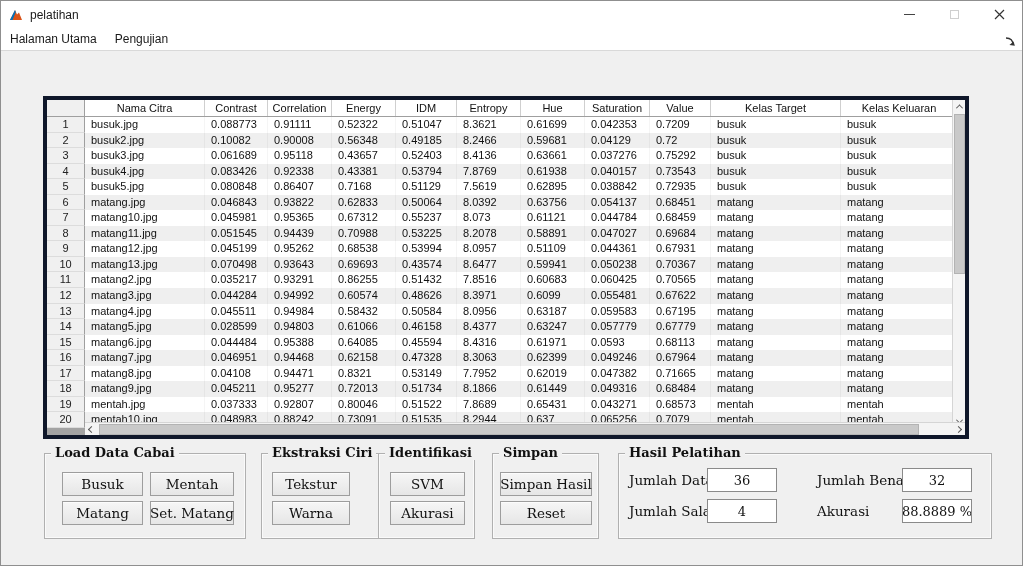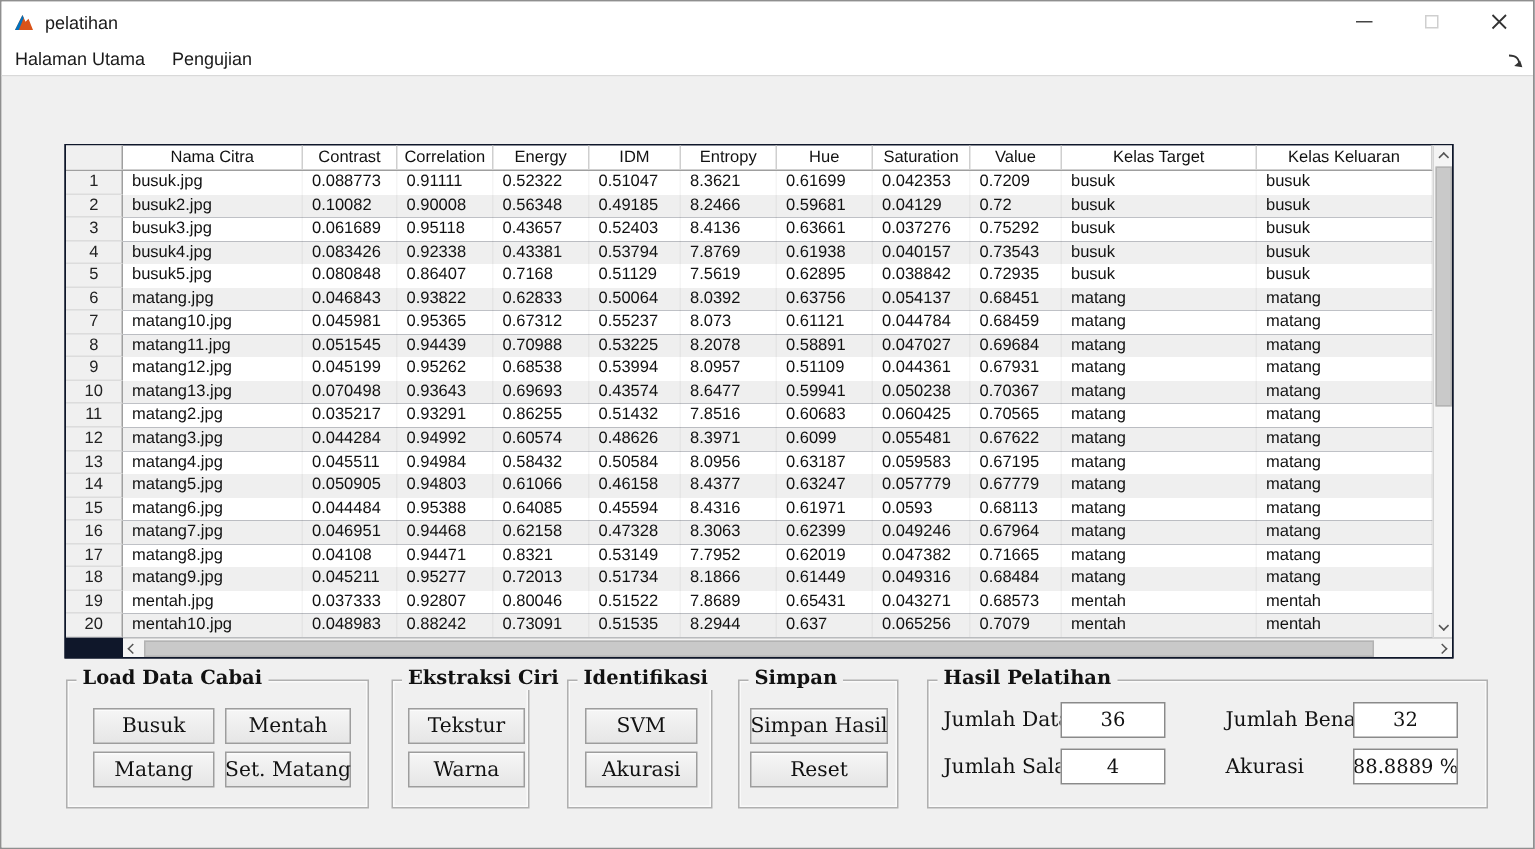--- a/index.html
+++ b/index.html
@@ -20,21 +20,21 @@
   .menubar { height:23px; background:#ffffff; border-bottom:1px solid #d9d9d9;
              display:flex; align-items:center; position:relative; }
   .menu-item { font-size:12px; color:#1a1a1a; padding:3px 9px; }
   .dock-icon { position:absolute; right:6px; top:6px; width:12px; height:12px; }
 
   
   .figure { position:relative; width:100%; height:515px; background:#f0f0f0; }
 
   
   .uitable { position:absolute; left:42px; top:45px; width:926px; height:343px;
-             background:#0f172a; border:1px solid #0f172a; }
+             background:#a3a3a3; border:4px solid #0f172a; }
   .thead { display:flex; height:17px; background:#ffffff; border-bottom:1px solid #9f9f9f; }
   .hcell { font-size:11px; color:#111; text-align:center; line-height:16px;
            border-right:1px solid #cfcfcf; overflow:hidden; white-space:nowrap; }
   .hcell.rn { border-right:1px solid #9f9f9f; background:#f0f0f0; }
   .tbody { height:311px; overflow:hidden; }
   .trow { display:flex; height:15.55px; background:#ffffff; }
   .trow.alt { background:#efefef; }
   .cell { font-size:11px; color:#111; padding-left:6px; line-height:15px;
           border-right:1px solid rgba(0,0,0,0.04); overflow:hidden; white-space:nowrap; }
   .rncell { width:38px; font-size:11px; color:#222; text-align:center; line-height:15px;
@@ -309,21 +309,21 @@
             <div class="cell w5">8.0956</div>
             <div class="cell w6">0.63187</div>
             <div class="cell w7">0.059583</div>
             <div class="cell w8">0.67195</div>
             <div class="cell w9">matang</div>
             <div class="cell w10">matang</div>
           </div>
           <div class="trow alt">
             <div class="rncell">14</div>
             <div class="cell w0">matang5.jpg</div>
-            <div class="cell w1">0.050905</div>
+            <div class="cell w1">0.028599</div>
             <div class="cell w2">0.94803</div>
             <div class="cell w3">0.61066</div>
             <div class="cell w4">0.46158</div>
             <div class="cell w5">8.4377</div>
             <div class="cell w6">0.63247</div>
             <div class="cell w7">0.057779</div>
             <div class="cell w8">0.67779</div>
             <div class="cell w9">matang</div>
             <div class="cell w10">matang</div>
           </div>
@@ -433,21 +433,21 @@
     </div>
 
     <div class="panel" style="left:43px;width:202px;padding-left:17px;">
       <span class="ptitle">Load Data Cabai</span>
       <button class="btn" style="left:17px;top:18px;width:81px;">Busuk</button>
       <button class="btn" style="left:105px;top:18px;width:84px;">Mentah</button>
       <button class="btn" style="left:17px;top:47px;width:81px;">Matang</button>
       <button class="btn" style="left:105px;top:47px;width:84px;">Set. Matang</button>
     </div>
 
-    <div class="panel" style="left:260px;width:92px;padding-left:12px;">
+    <div class="panel" style="left:260px;width:128px;padding-left:12px;">
       <span class="ptitle">Ekstraksi Ciri</span>
       <button class="btn" style="left:10px;top:18px;width:78px;">Tekstur</button>
       <button class="btn" style="left:10px;top:47px;width:78px;">Warna</button>
     </div>
 
     <div class="panel" style="left:377px;width:97px;padding-left:21px;">
       <span class="ptitle">Identifikasi</span>
       <button class="btn" style="left:11px;top:18px;width:75px;">SVM</button>
       <button class="btn" style="left:11px;top:47px;width:75px;">Akurasi</button>
     </div>

